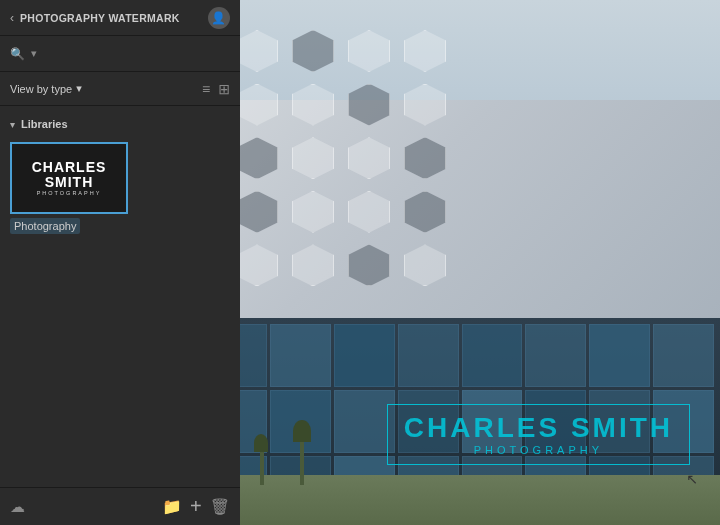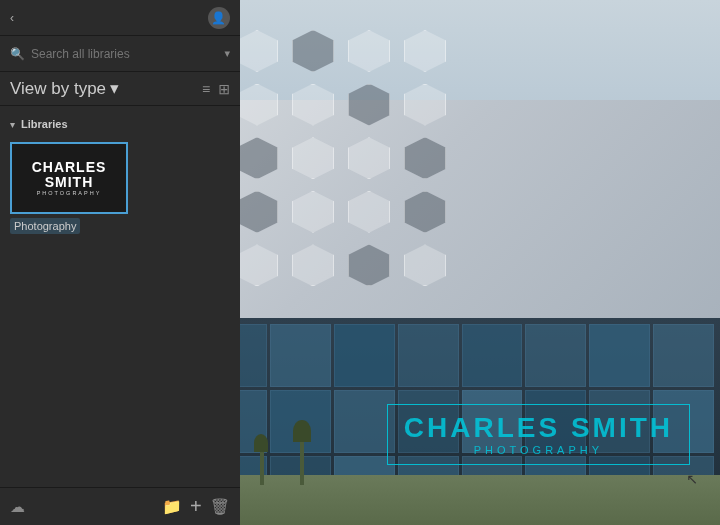--- a/index.html
+++ b/index.html
@@ -207,21 +207,21 @@
     
     .view-bar {
       display: flex;
       align-items: center;
       justify-content: space-between;
       padding: 6px 10px;
       border-bottom: 1px solid #1a1a1a;
       height: 34px;
     }
     .view-label {
-      font-size: 17px;
+      font-size: 11px;
       color: #ccc;
       display: flex;
       align-items: center;
       gap: 4px;
       cursor: pointer;
     }
     .view-icons {
       display: flex;
       gap: 8px;
     }
@@ -415,29 +415,29 @@
   <div class="watermark-subtitle">PHOTOGRAPHY</div>
 </div>
 <div class="watermark-cursor">↖</div>
 
 <div class="sidebar">
 
 
   <div class="watermark-bar">
     <div class="watermark-bar-left">
       <span class="chevron-left">‹</span>
+      <span class="watermark-bar-title">Photography Watermark</span>
     </div>
     <div class="user-icon-btn">
       <span>👤</span>
     </div>
   </div>
 
   <div class="search-bar">
     <span class="search-icon">🔍</span>
-    <input class="search-input" type="text" placeholder="Search all libraries" style="">
     <span class="search-chevron">▾</span>
   </div>
 
   <div class="view-bar">
     <div class="view-label">
       <span>View by type</span>
       <span>▾</span>
     </div>
     <div class="view-icons">
       <span class="view-icon">≡</span>

